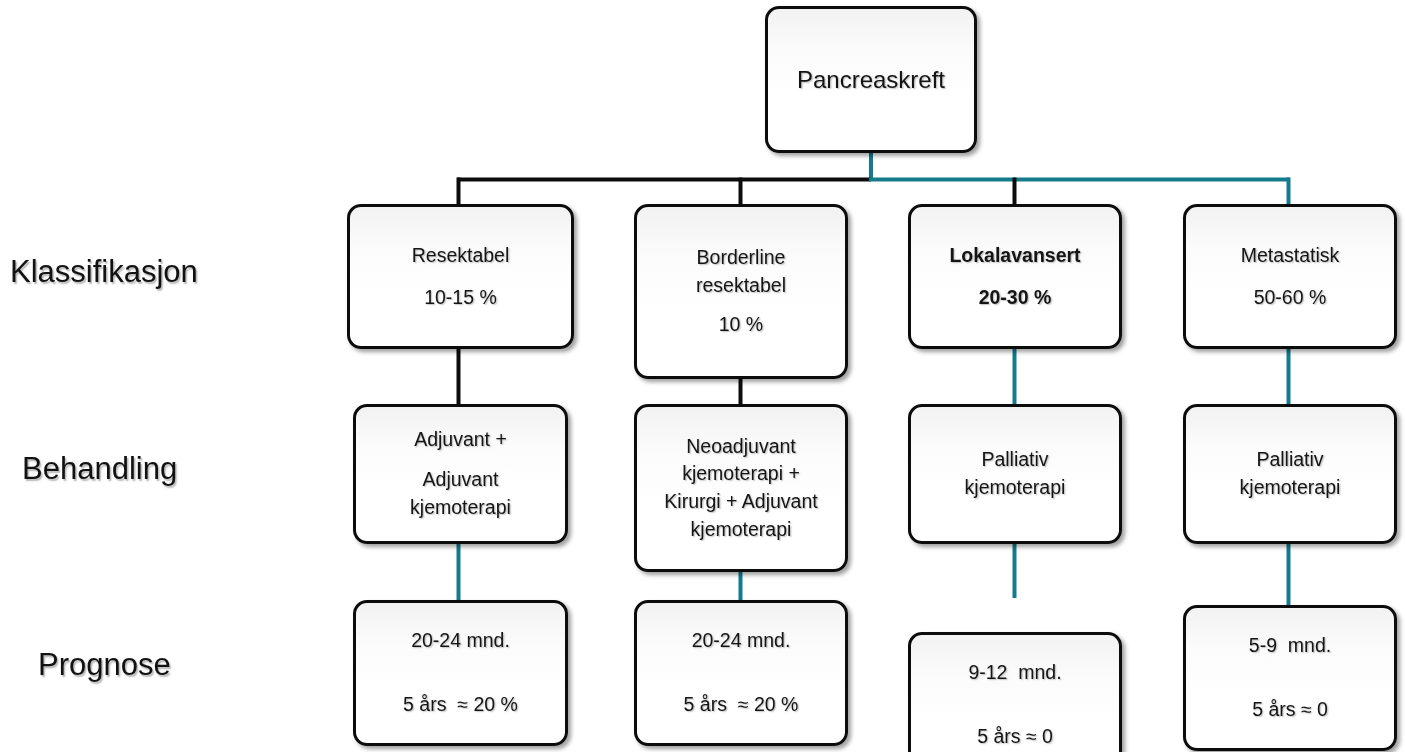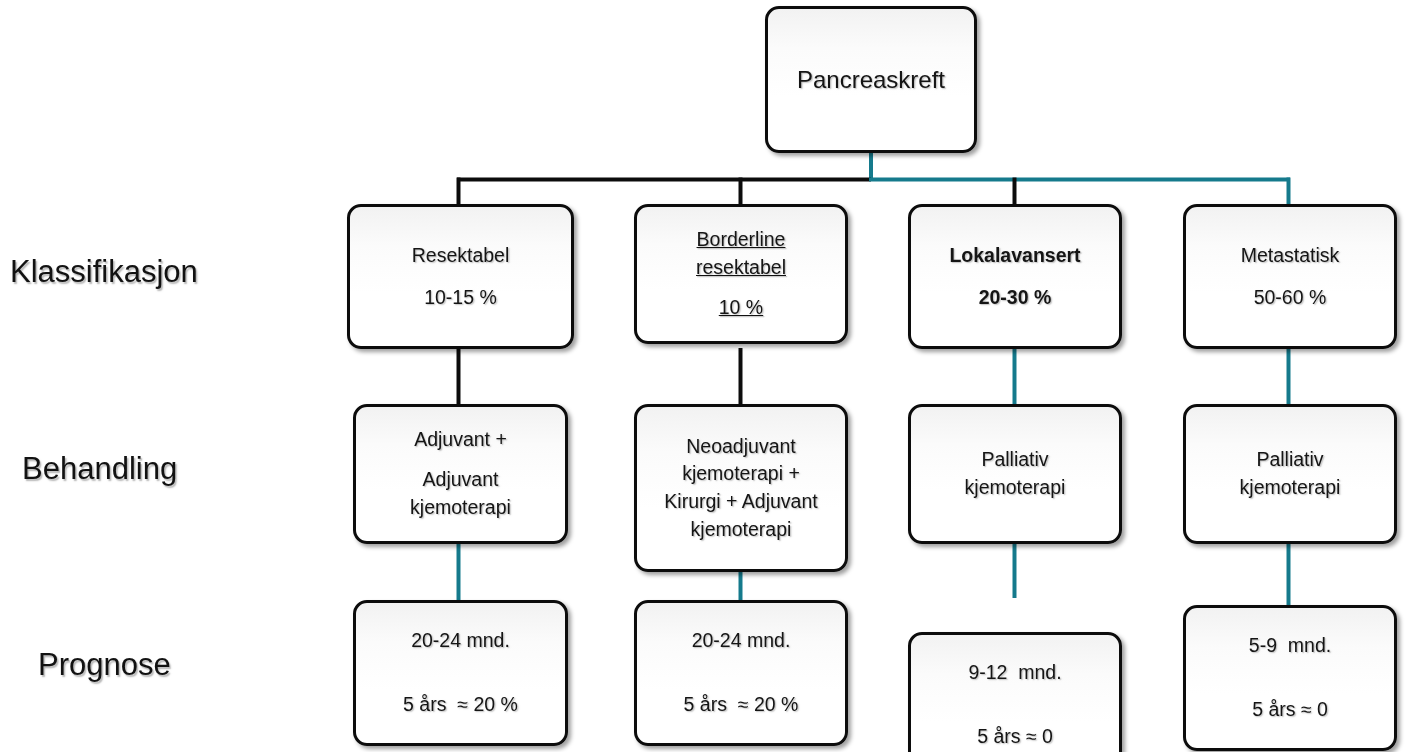--- a/index.html
+++ b/index.html
@@ -109,21 +109,21 @@
 
   <div class="node root" style="left:765px; top:6px; width:212px; height:147px;">
     <span class="line">Pancreaskreft</span>
   </div>
 
   <div class="node tight" style="left:347px; top:204px; width:227px; height:145px;">
     <span class="line">Resektabel</span>
     <span class="line" style="margin-top:16px;">10-15 %</span>
   </div>
 
-  <div class="node tight" style="left:634px; top:204px; width:214px; height:140px;text-decoration:underline;">
+  <div class="node tight" style="left:634px; top:204px; width:214px; height:175px;">
     <span class="line">Borderline</span>
     <span class="line">resektabel</span>
     <span class="line" style="margin-top:14px;">10 %</span>
   </div>
 
   <div class="node tight" style="left:908px; top:204px; width:214px; height:145px;font-weight:bold;">
     <span class="line">Lokalavansert</span>
     <span class="line" style="margin-top:16px;">20-30 %</span>
   </div>
 

